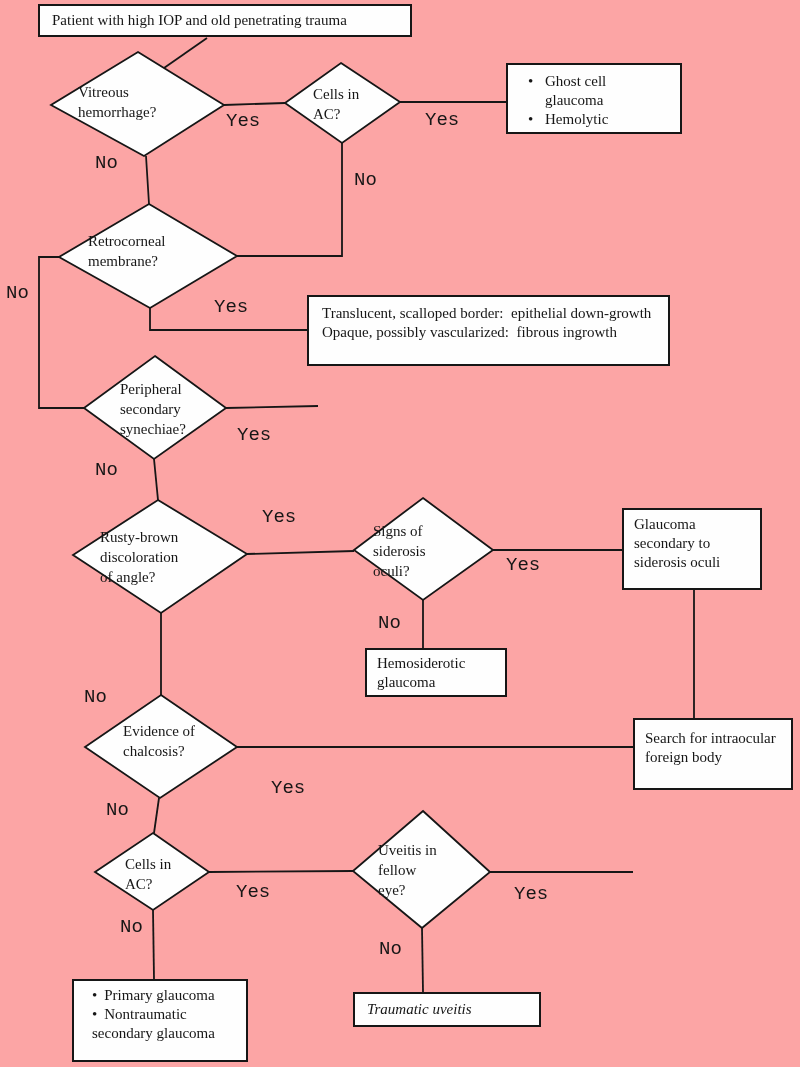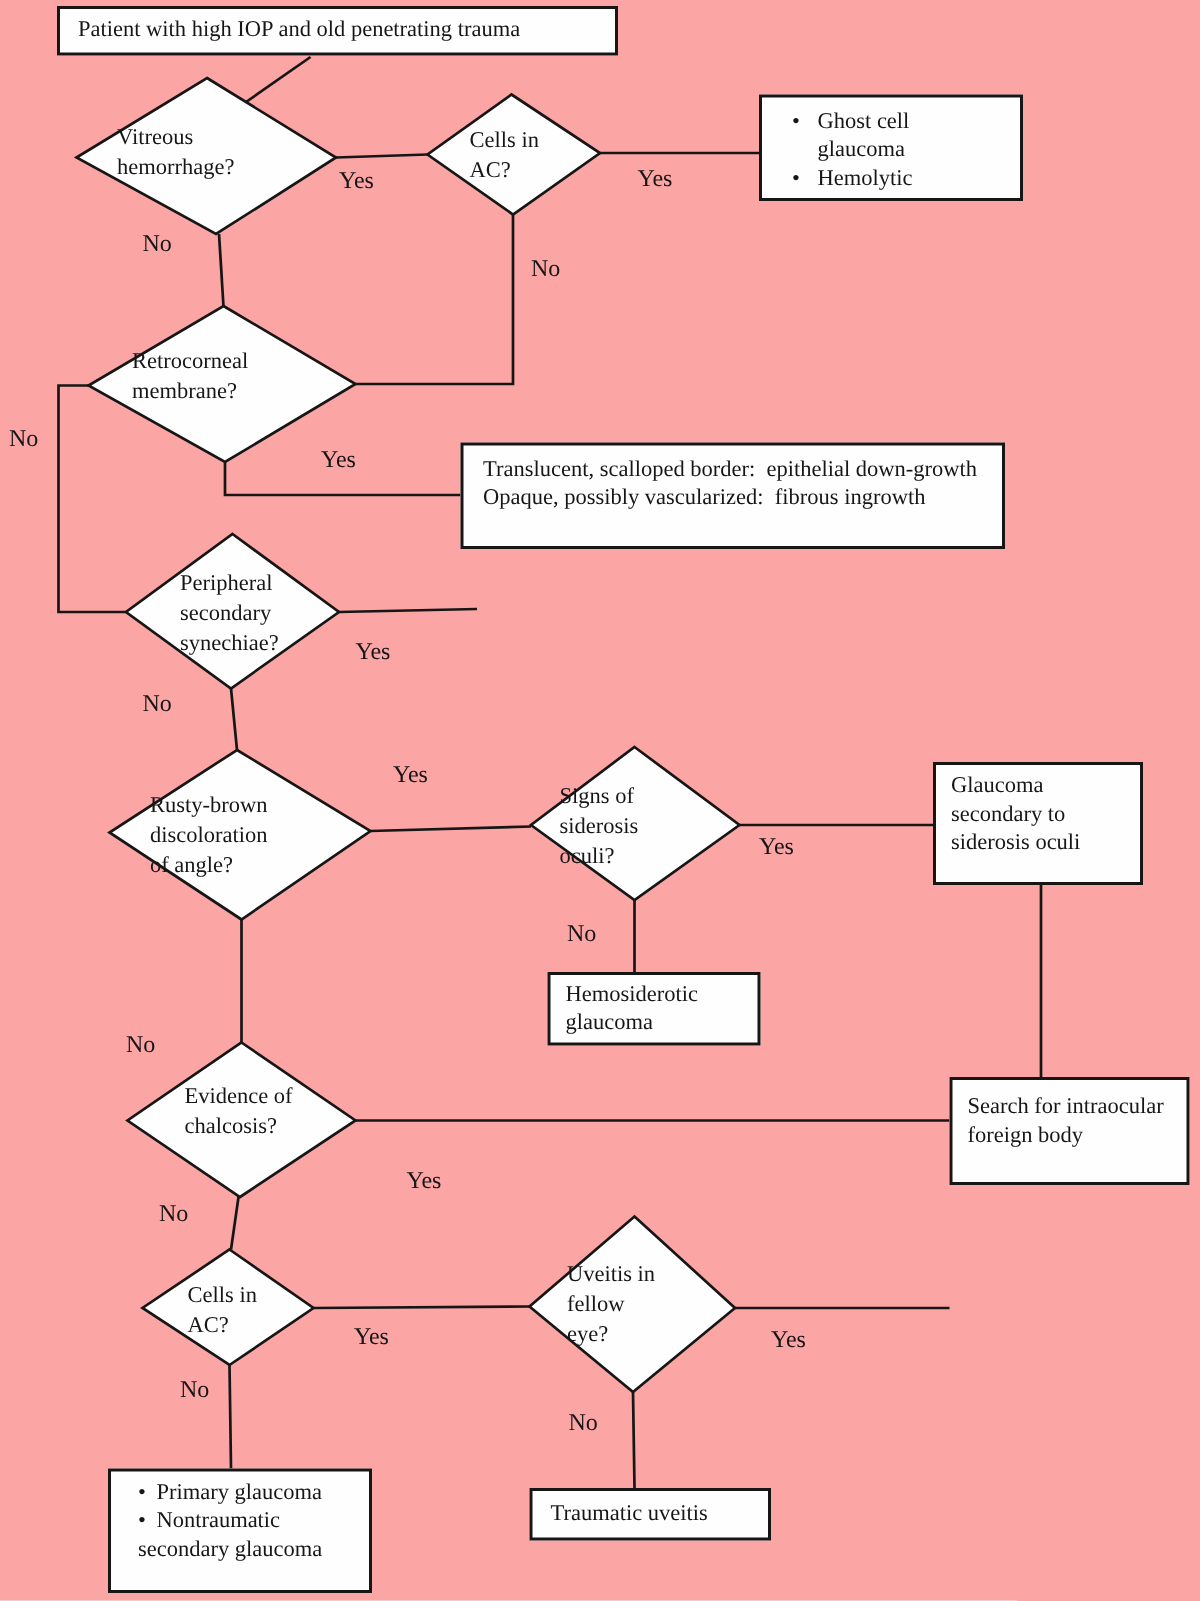--- a/index.html
+++ b/index.html
@@ -3,21 +3,21 @@
 <meta charset="utf-8">
 <style>
   html,body{margin:0;padding:0;background:#e9e9e9;}
   #page{position:relative;width:800px;height:1067px;background:#fca5a5;overflow:hidden;
         font-family:"Liberation Serif","DejaVu Serif",serif;color:#161616;}
   #wires{position:absolute;left:0;top:0;}
   .box{position:absolute;border:2px solid #161616;background:#fefefe;box-sizing:border-box;
        font-size:15px;line-height:19px;}
   .dtext{position:absolute;font-size:15px;line-height:20px;white-space:pre-line;}
   .ctr{text-align:left;}
-  .lbl{position:absolute;font-size:16px;line-height:16px;}
+  .lbl{position:absolute;font-size:19px;line-height:16px;font-family:Liberation Mono, monospace;}
   .prewrap{white-space:pre-wrap;}
   .preline{white-space:pre-line;}
   .bi{display:flex;}
   .bu{flex:0 0 17px;}
   .bt{flex:1;}
   .nohang .bi{display:block;}
   .nohang .bu{display:inline;margin-right:7px;}
   .nohang .bt{display:inline;}
 </style>
 </head>
@@ -114,21 +114,21 @@
 
   <div class="box nohang" style="left:72px;top:979px;width:176px;height:83px;padding:5px 4px 0 18px;">
     <div class="bi">
       <span class="bu">•</span><span class="bt">Primary glaucoma</span>
     </div>
     <div class="bi">
       <span class="bu">•</span><span class="bt">Nontraumatic secondary glaucoma</span>
     </div>
   </div>
 
-  <div class="box" style="left:353px;top:992px;width:161px;height:35px;padding:6px 0 0 12px;">Traumatic uveitis</div>
+  <div class="box" style="left:353px;top:992px;width:188px;height:35px;padding:6px 0 0 12px;font-style:italic;">Traumatic uveitis</div>
 
   <span class="lbl" style="left:226px;top:113px;">Yes</span>
   <span class="lbl" style="left:425px;top:112px;">Yes</span>
   <span class="lbl" style="left:95px;top:155px;">No</span>
   <span class="lbl" style="left:354px;top:172px;">No</span>
   <span class="lbl" style="left:6px;top:285px;">No</span>
   <span class="lbl" style="left:214px;top:299px;">Yes</span>
   <span class="lbl" style="left:237px;top:427px;">Yes</span>
   <span class="lbl" style="left:95px;top:462px;">No</span>
   <span class="lbl" style="left:262px;top:509px;">Yes</span>

